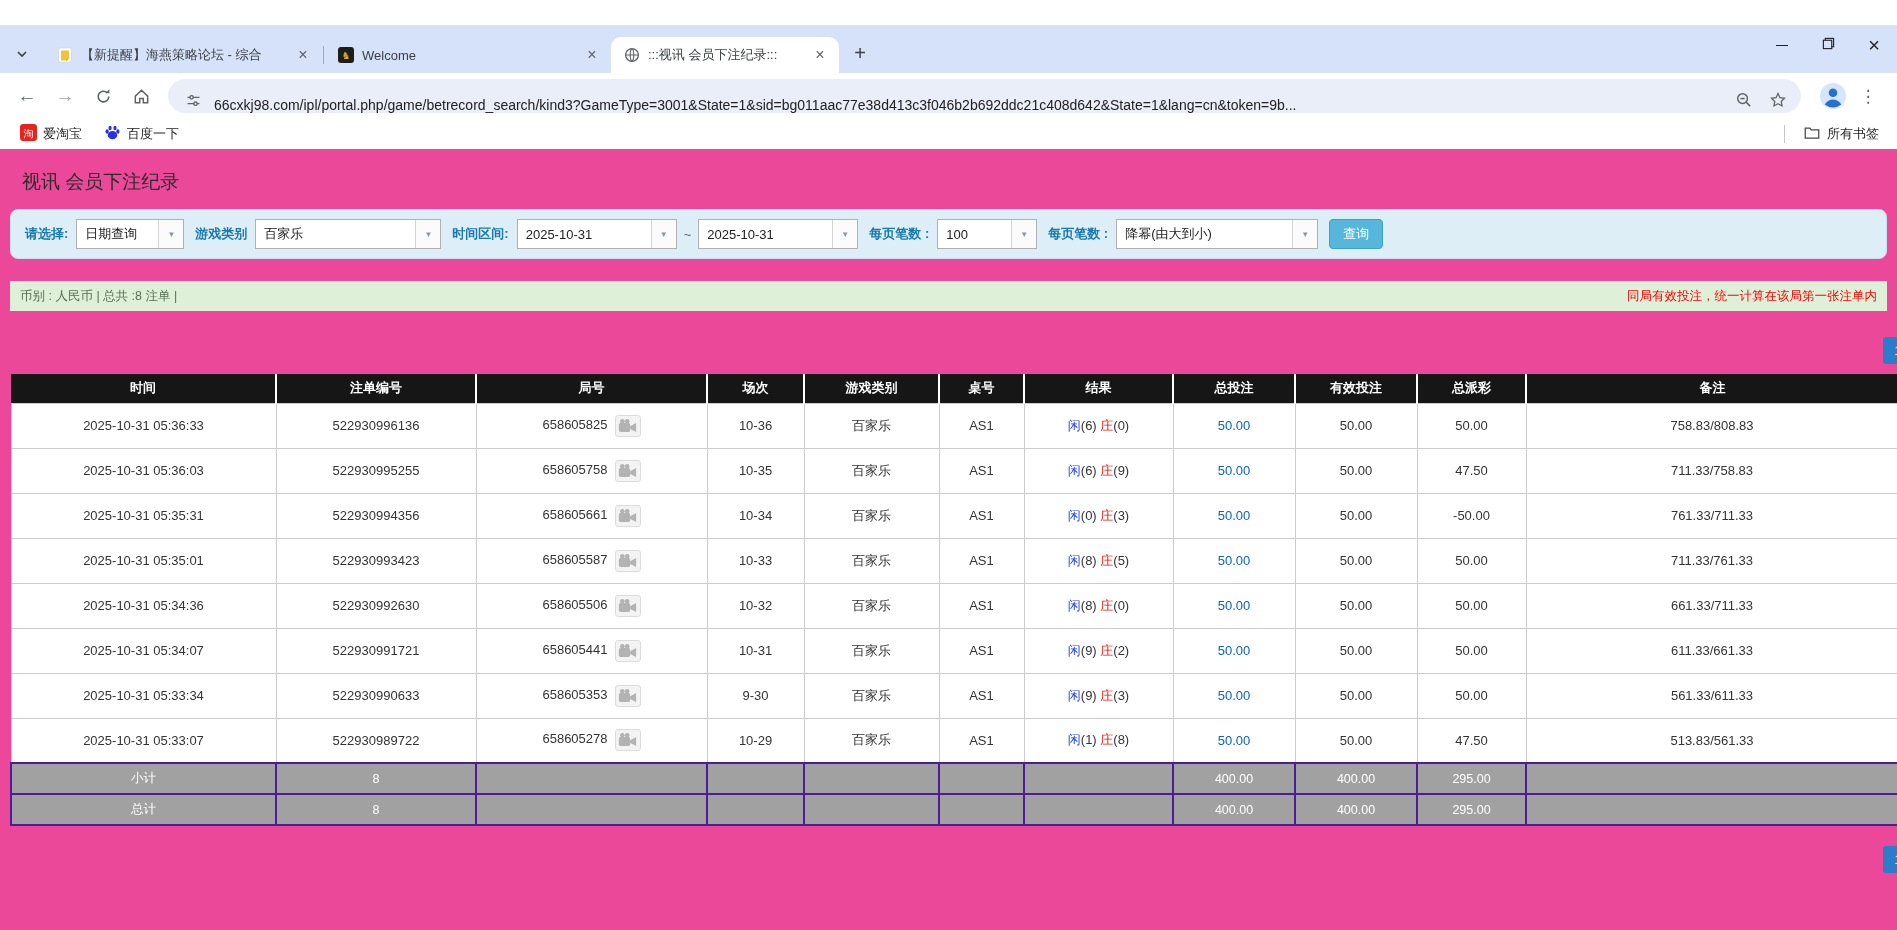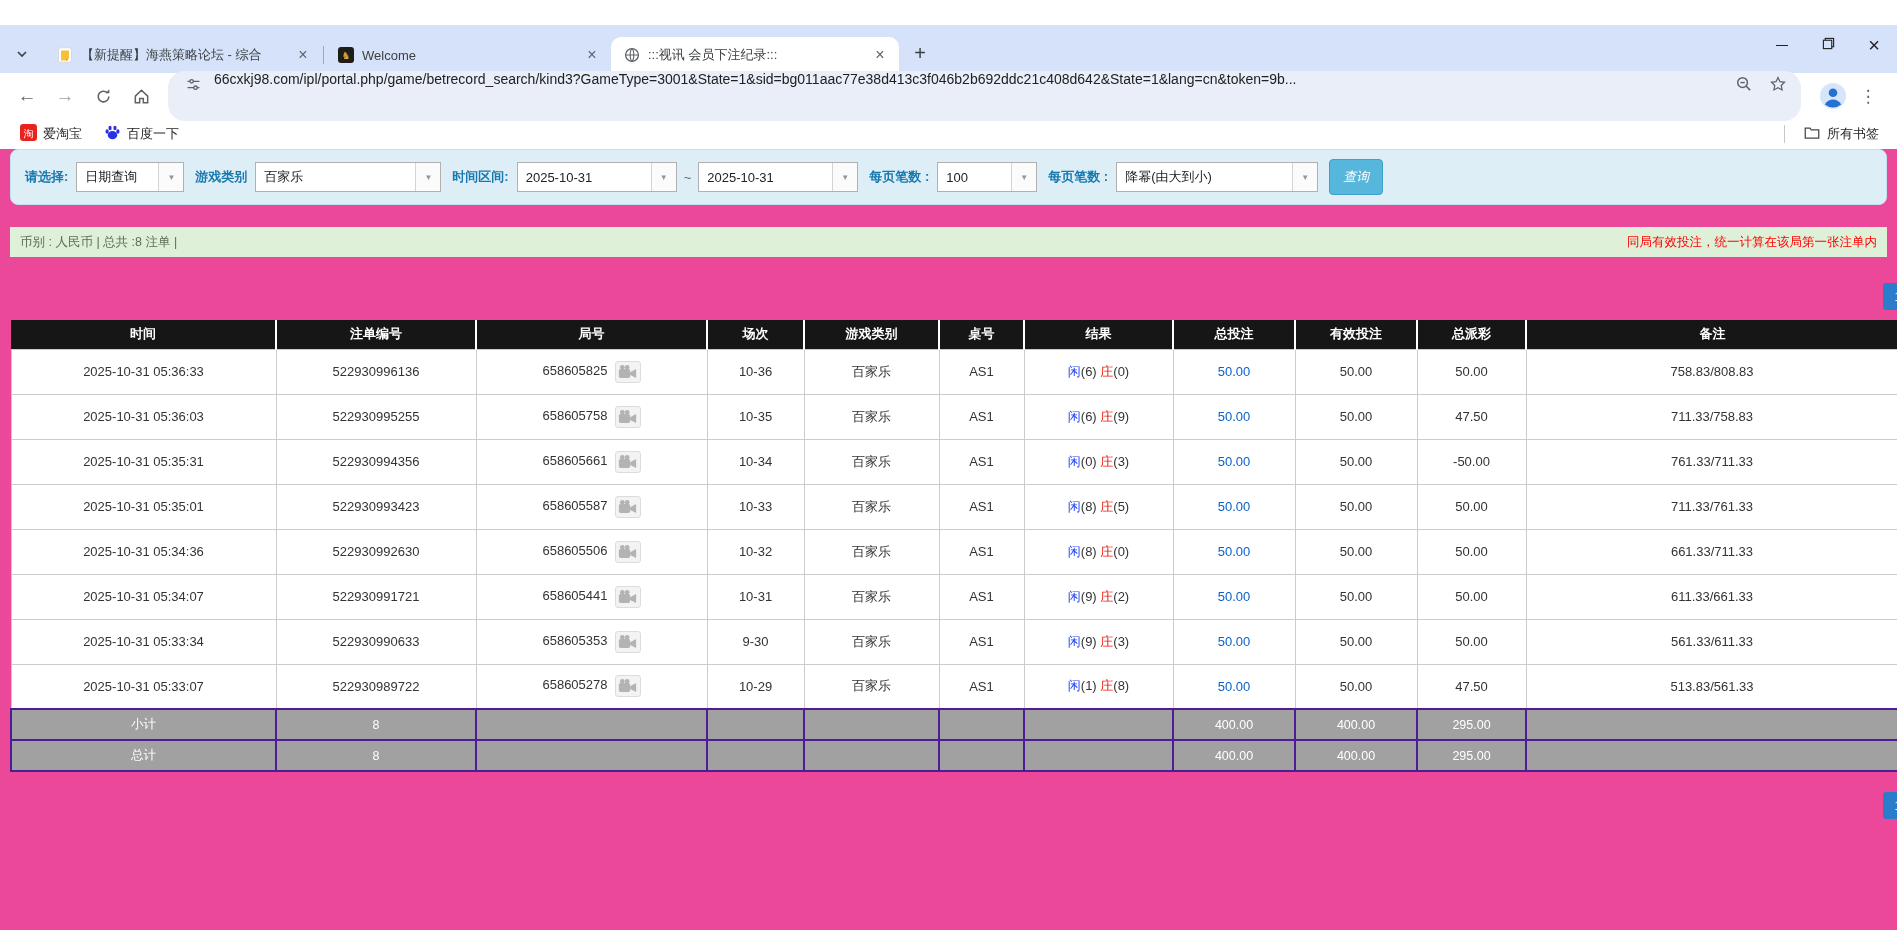--- a/index.html
+++ b/index.html
@@ -7,53 +7,53 @@
   .screen { width:1897px; height:930px; overflow:hidden; position:relative; background:#ec4899;margin-top:25px; }
 
   
   .tabstrip { height:48px; background:#d6e2fa; display:flex; align-items:flex-end; }
   .tab-search-btn { width:44px; height:34px; display:flex; align-items:center; justify-content:center; cursor:pointer; }
   .tab { height:36px; display:flex; align-items:center; gap:8px; padding:0 10px 0 12px; border-radius:10px 10px 0 0; color:#3c4043; font-size:13px; cursor:pointer; }
   .tab.active { background:#fff; }
   .tab .tab-title { overflow:hidden; white-space:nowrap; flex:1; }
   .tab .tab-close { font-size:16px; color:#5f6368; width:18px; height:18px; line-height:17px; text-align:center; border-radius:50%; }
   .tab-sep { width:1px; height:18px; background:#9aa7bd; margin:0 1px 9px 1px; }
-  .tab-w1 { width:278px; } .tab-w2 { width:286px; } .tab-w3 { width:288px; }
+  .tab-w1 { width:278px; } .tab-w2 { width:286px; } .tab-w3 { width:228px; }
   .favicon { width:17px; height:17px; flex:0 0 auto; display:flex; align-items:center; justify-content:center; }
   .newtab-btn { width:30px; height:30px; margin:0 0 5px 6px; font-size:20px; color:#3c4043; display:flex; align-items:center; justify-content:center; border-radius:50%; cursor:pointer; }
   .win-controls { margin-left:auto; display:flex; height:48px; align-self:flex-start; }
   .win-btn { width:46px; height:40px; display:flex; align-items:center; justify-content:center; color:#202124; cursor:pointer; }
   .win-min-glyph { display:block; width:12px; border-top:1.4px solid #202124; }
   .win-close-glyph { font-size:20px; font-weight:300; }
 
   .toolbar { height:46px; background:#fff; display:flex; align-items:center; padding:0 14px 0 10px; gap:4px; }
   .nav-btn { width:34px; height:34px; display:flex; align-items:center; justify-content:center; font-size:19px; color:#5f6368; border-radius:50%; cursor:pointer; }
   .nav-btn.disabled { color:#9aa0a6; }
-  .omnibox { flex:1; height:50px; background:#e9eef8; border-radius:17px; margin:0 8px 0 6px; display:flex; align-items:flex-start; padding:0 10px 0 12px; gap:8px; }
+  .omnibox { flex:1; height:34px; background:#e9eef8; border-radius:17px; margin:0 8px 0 6px; display:flex; align-items:flex-end; padding:0 10px 0 12px; gap:8px; }
   .omnibox .url-text { flex:1; font-size:14px; color:#202124; white-space:nowrap; overflow:hidden; }
   .pill-icon { width:26px; height:26px; display:flex; align-items:center; justify-content:center; border-radius:50%; cursor:pointer; }
   .avatar-btn { width:32px; height:32px; margin-left:4px; display:flex; align-items:center; justify-content:center; cursor:pointer; }
   .menu-btn { width:30px; height:30px; display:flex; align-items:center; justify-content:center; font-size:17px; color:#5f6368; cursor:pointer; }
 
   .bookmarksbar { height:30px; background:#fff; display:flex; align-items:center; padding:0 10px 0 12px; gap:6px; font-size:13px; color:#1f1f1f; }
   .bm-item { display:flex; align-items:center; gap:6px; padding:2px 8px; border-radius:6px; cursor:pointer; }
   .bm-spacer { flex:1; }
   .bm-sep { width:1px; height:18px; background:#c6c6c6; margin:0 4px; }
 
   
   .content { padding:0; }
   .page-title { font-size:19px; font-weight:500; color:#2b2b2b; margin:20px 0 14px 22px; }
 
   .filterbar { margin:0 10px; background:#ddeef7; border:1px solid #c2e2f0; border-radius:8px; padding:9px 8px; display:flex; align-items:center; gap:5px; }
   .f-label { color:#1779ae; font-weight:bold; font-size:13px; margin:0 3px 0 6px; white-space:nowrap; }
   .combo { display:flex; height:30px; background:#fff; border:1px solid #b0b0b0; align-items:stretch; }
   .combo-text { flex:1; display:flex; align-items:center; padding:0 8px; font-size:13px; color:#222; white-space:nowrap; overflow:hidden; }
   .combo-arrow { width:25px; border-left:1px solid #d4d4d4; background:#fbfbfb; color:#8a97a5; font-size:8px; display:flex; align-items:center; justify-content:center; cursor:pointer; }
   .range-sep { color:#666; font-size:13px; margin:0 2px; }
-  .search-btn { height:36px; margin-left:6px; padding:0 13px; background:#56b6dc; border:1px solid #3da2c9; border-radius:4px; color:#fff; font-size:13px; cursor:pointer;font-style:italic; }
+  .search-btn { height:30px; margin-left:6px; padding:0 13px; background:#56b6dc; border:1px solid #3da2c9; border-radius:4px; color:#fff; font-size:13px; cursor:pointer; }
 
   .summarybar { margin:22px 10px 0; background:#dff0d8; height:30px; display:flex; align-items:center; justify-content:space-between; padding:0 10px; font-size:12.5px;gap:16px; }
   .summary-left { color:#5a6e57; }
   .summary-right { color:#ff0000; }
 
   .pager-row { display:flex; justify-content:flex-end; }
   .pager-top { margin-top:26px; }
   .pager-bottom { margin-top:20px; }
   .page-btn { width:30px; height:27px; margin-right:-16px; background:#2c7ccc; color:#fff; font-size:13px; display:flex; align-items:center; justify-content:center; border-radius:3px; cursor:pointer; }
 
@@ -213,20 +213,21 @@
       <span>
         <svg viewBox="0 0 20 20" width="18" height="18">
             <path d="M2.5 4.5h5.2l1.5 2h8.3v9.2H2.5z" fill="none" stroke="#474747" stroke-width="1.4"></path>
           </svg>
       </span>
       <span>所有书签</span>
     </div>
   </div>
 
   <div class="content">
+    <h1 class="page-title">视讯 会员下注纪录</h1>
 
     <div class="filterbar">
       <span class="f-label">请选择:</span>
       <div class="combo" style="width:108px">
         <span class="combo-text">日期查询</span>
         <span class="combo-arrow">▼</span>
       </div>
 
       <span class="f-label">游戏类别</span>
       <div class="combo" style="width:186px">

